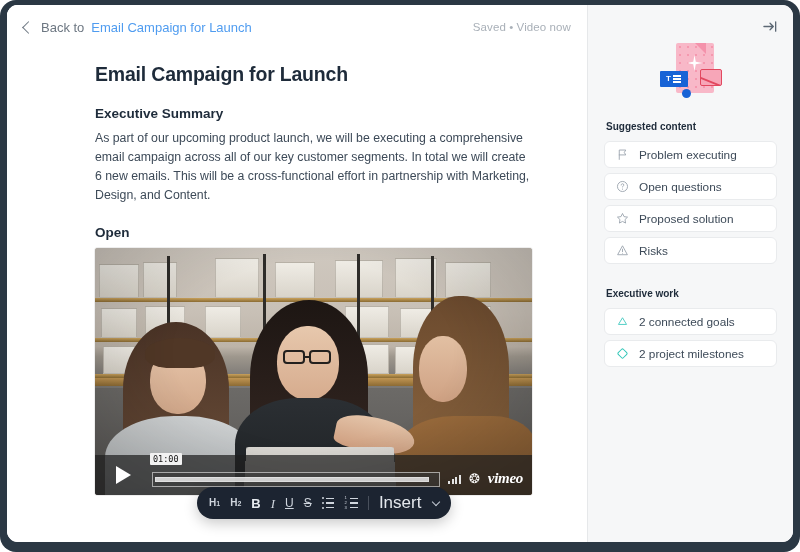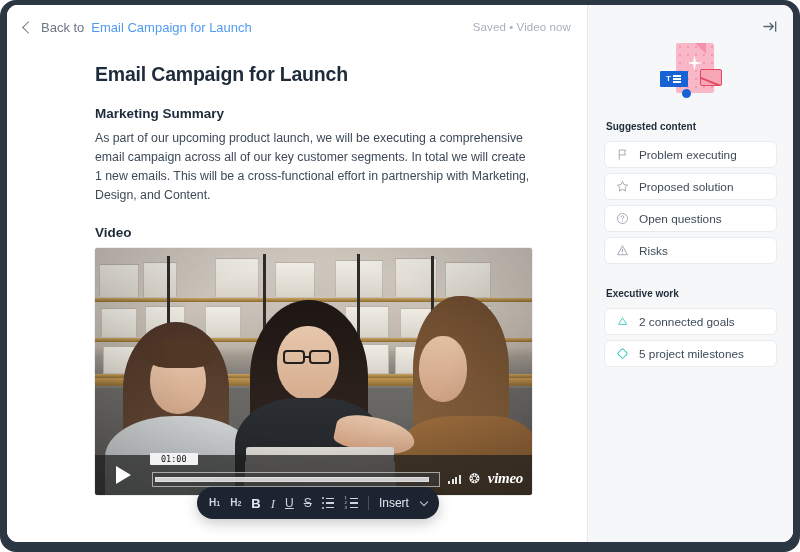--- a/index.html
+++ b/index.html
@@ -192,21 +192,21 @@
     padding: 0 9px 0 4px;
     position: relative;
   }
   .time-badge {
     position: absolute;
     left: 2px; top: -2px;
     background: #f2f2f2;
     color: #111;
     font-family: "DejaVu Sans Mono", monospace;
     font-size: 8.5px;
-    padding: 1px 11px;
+    padding: 1px 3px;
     border-radius: 1px;
     line-height: 1.2;
   }
   .progress-wrap {
     flex: 1;
     height: 15px;
     margin-top: 8px;
     border: 1px solid rgba(255,255,255,.55);
     background: rgba(60,60,60,.55);
     display: flex; align-items: center;
@@ -248,21 +248,21 @@
     display:flex; align-items:center;
     line-height:1;
   }
   .tb.h { font-weight: bold; font-size: 10px; }
   .tb.h sub { font-size: 7px; }
   .tb.b { font-weight: bold; font-size: 13px; color:#e6eaef; }
   .tb.i { font-style: italic; font-family:"Liberation Serif",serif; font-size: 13px; }
   .tb.u { text-decoration: underline; font-size: 12px; }
   .tb.s { text-decoration: line-through; font-size: 12px; }
   .tb-sep { width:1px; height:14px; background:#49505c; }
-  .tb-insert { color:#e3e7ec; font-size:12px; display:flex; align-items:center; gap:12px; cursor:pointer;}
+  .tb-insert { color:#e3e7ec; font-size:17px; display:flex; align-items:center; gap:12px; cursor:pointer;}
   .tb-chev { width:6px;height:6px;border-right:1.4px solid #c3cad3;border-bottom:1.4px solid #c3cad3;
     transform: rotate(45deg); margin-top:-3px;}
   .listicon { display:flex; flex-direction:column; gap:2.5px; }
   .listicon span { display:flex; align-items:center; gap:2.5px; }
   .listicon b { width:2.2px;height:2.2px;background:#cfd5dd;border-radius:50%; display:block;}
   .listicon u { width:8px;height:1.4px;background:#cfd5dd;display:block; text-decoration:none;}
   .listicon em { font-size:4.2px; font-style:normal; color:#cfd5dd; width:3px; line-height:2.2px;}
 
   
   #sidebar {
@@ -356,25 +356,25 @@
         <span class="chev"></span>
         <span class="back-label">Back to</span>
         <span class="back-title">Email Campaign for Launch</span>
       </div>
       <div id="saved">Saved • Video now</div>
     </div>
 
     <div id="doc">
       <div id="doc-title">Email Campaign for Launch</div>
 
-      <div class="h2">Marketing Summary</div>
-      <div class="para">As part of our upcoming product launch, we will be executing a comprehensive email campaign across all of our key customer segments. In total we will create 1 new emails. This will be a cross-functional effort in partnership with Marketing, Design, and Content.</div>
+      <div class="h2">Executive Summary</div>
+      <div class="para">As part of our upcoming product launch, we will be executing a comprehensive email campaign across all of our key customer segments. In total we will create 6 new emails. This will be a cross-functional effort in partnership with Marketing, Design, and Content.</div>
 
       <div class="spacer-video"></div>
-      <div class="h2">Video</div>
+      <div class="h2">Open</div>
 
       <div id="video">
         <div class="vbg">
           <div class="shelfbox" style="left:4px;  top:16px; width:40px;height:34px;"></div>
           <div class="shelfbox" style="left:48px; top:14px; width:34px;height:36px;"></div>
           <div class="shelfbox" style="left:120px;top:10px; width:44px;height:40px;"></div>
           <div class="shelfbox" style="left:180px;top:14px; width:40px;height:36px;"></div>
           <div class="shelfbox" style="left:240px;top:12px; width:48px;height:38px;"></div>
           <div class="shelfbox" style="left:300px;top:10px; width:42px;height:40px;"></div>
           <div class="shelfbox" style="left:350px;top:14px; width:46px;height:36px;"></div>
@@ -526,35 +526,35 @@
         <svg width="13" height="13" viewBox="0 0 16 16">
               <path d="M4 14V2.5h8l-1.8 3L12 8.5H4" fill="none" stroke="#9aa3ad" stroke-width="1.1" stroke-linejoin="round" stroke-linecap="round"></path>
             </svg>
       </span>
       <span class="card-label">Problem executing</span>
     </div>
 
     <div class="card">
       <span class="card-icon">
         <svg width="13" height="13" viewBox="0 0 16 16">
-              <path d="M8 1.8l1.9 3.9 4.3.6-3.1 3 .7 4.3L8 11.6 4.2 13.6l.7-4.3-3.1-3 4.3-.6z" fill="none" stroke="#9aa3ad" stroke-width="1.1" stroke-linejoin="round"></path>
-            </svg>
-      </span>
-      <span class="card-label">Proposed solution</span>
-    </div>
-
-    <div class="card">
-      <span class="card-icon">
-        <svg width="13" height="13" viewBox="0 0 16 16">
               <circle cx="8" cy="8" r="6.2" fill="none" stroke="#9aa3ad" stroke-width="1.1"></circle>
               <path d="M6.4 6.2c0-1 .8-1.6 1.6-1.6s1.6.6 1.6 1.5c0 1.3-1.6 1.3-1.6 2.5" fill="none" stroke="#9aa3ad" stroke-width="1.1" stroke-linecap="round"></path>
               <circle cx="8" cy="11.2" r=".75" fill="#9aa3ad"></circle>
             </svg>
       </span>
       <span class="card-label">Open questions</span>
+    </div>
+
+    <div class="card">
+      <span class="card-icon">
+        <svg width="13" height="13" viewBox="0 0 16 16">
+              <path d="M8 1.8l1.9 3.9 4.3.6-3.1 3 .7 4.3L8 11.6 4.2 13.6l.7-4.3-3.1-3 4.3-.6z" fill="none" stroke="#9aa3ad" stroke-width="1.1" stroke-linejoin="round"></path>
+            </svg>
+      </span>
+      <span class="card-label">Proposed solution</span>
     </div>
 
     <div class="card">
       <span class="card-icon">
         <svg width="13" height="13" viewBox="0 0 16 16">
               <path d="M8 2.2l6 11H2z" fill="none" stroke="#9aa3ad" stroke-width="1.1" stroke-linejoin="round"></path>
               <path d="M8 6.4v3" stroke="#9aa3ad" stroke-width="1.1" stroke-linecap="round"></path>
               <circle cx="8" cy="11.3" r=".6" fill="#9aa3ad"></circle>
             </svg>
       </span>
@@ -573,18 +573,18 @@
       </span>
       <span class="card-label">2 connected goals</span>
     </div>
 
     <div class="card">
       <span class="card-icon">
         <svg width="13" height="13" viewBox="0 0 16 16">
               <rect x="8" y="1.8" width="8.8" height="8.8" rx="1.4" transform="rotate(45 8 1.8)" fill="none" stroke="#2fc6b7" stroke-width="1.2"></rect>
             </svg>
       </span>
-      <span class="card-label">5 project milestones</span>
+      <span class="card-label">2 project milestones</span>
     </div>
 
   </div>
 </div>
 </div>
 
 </body></html>

